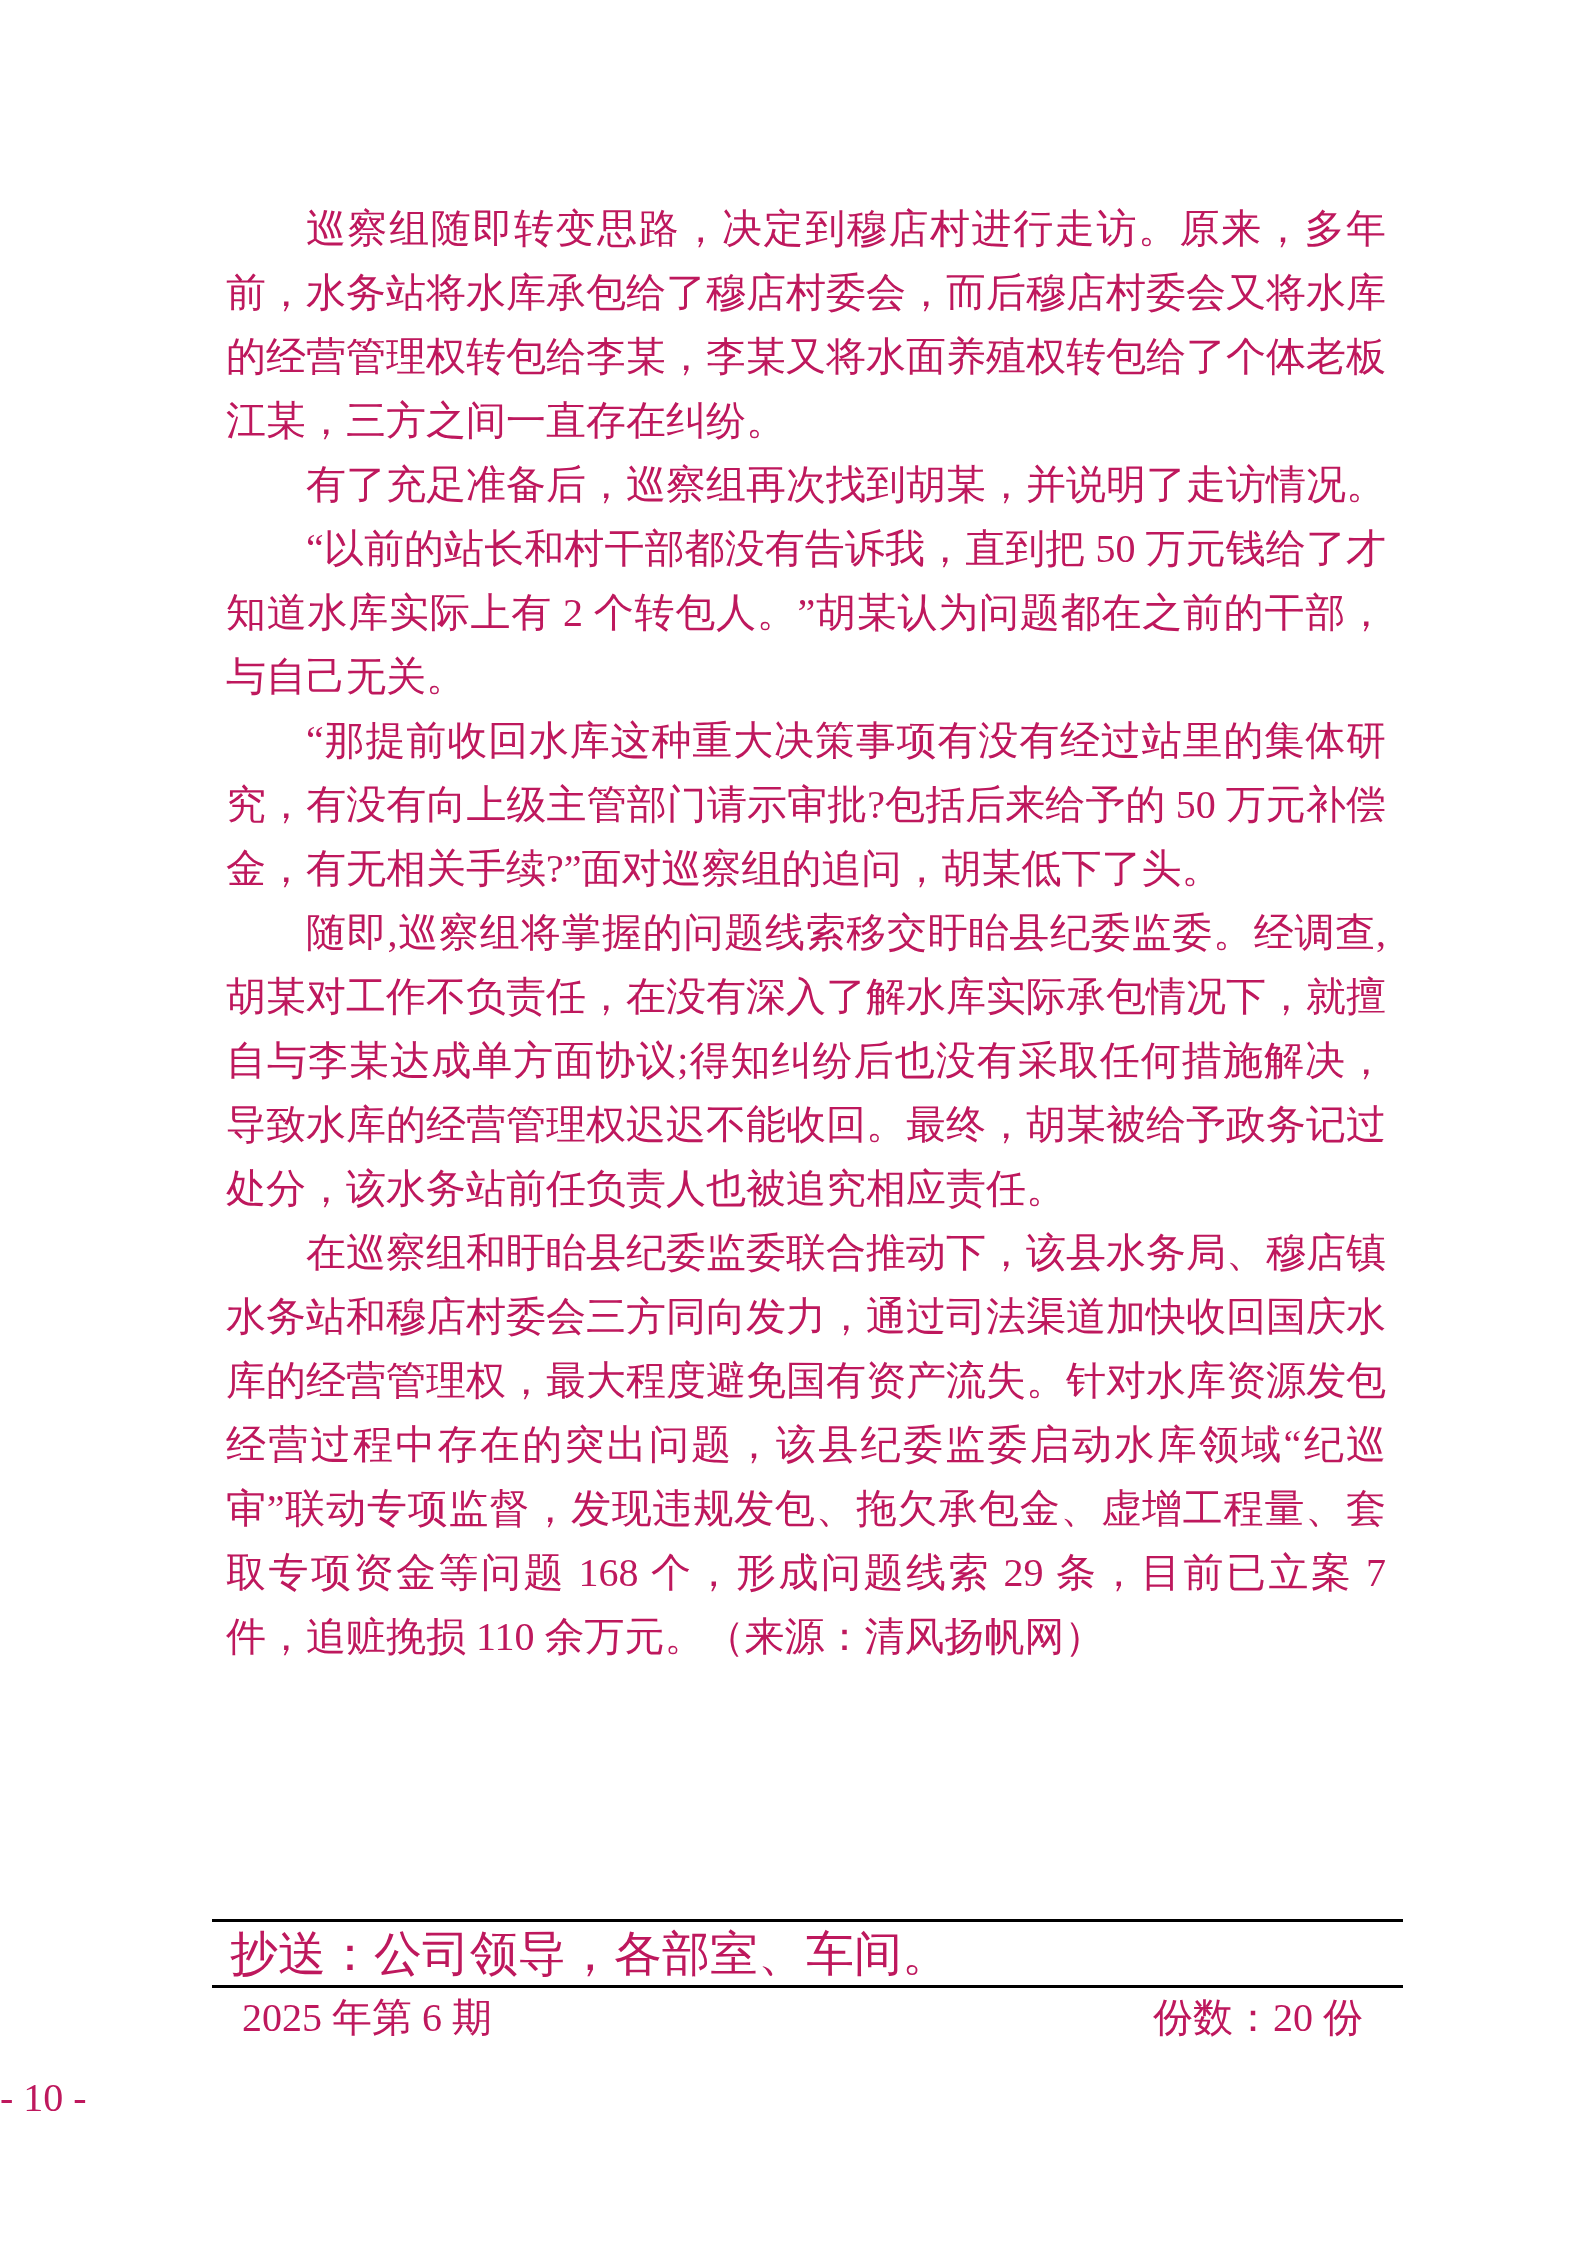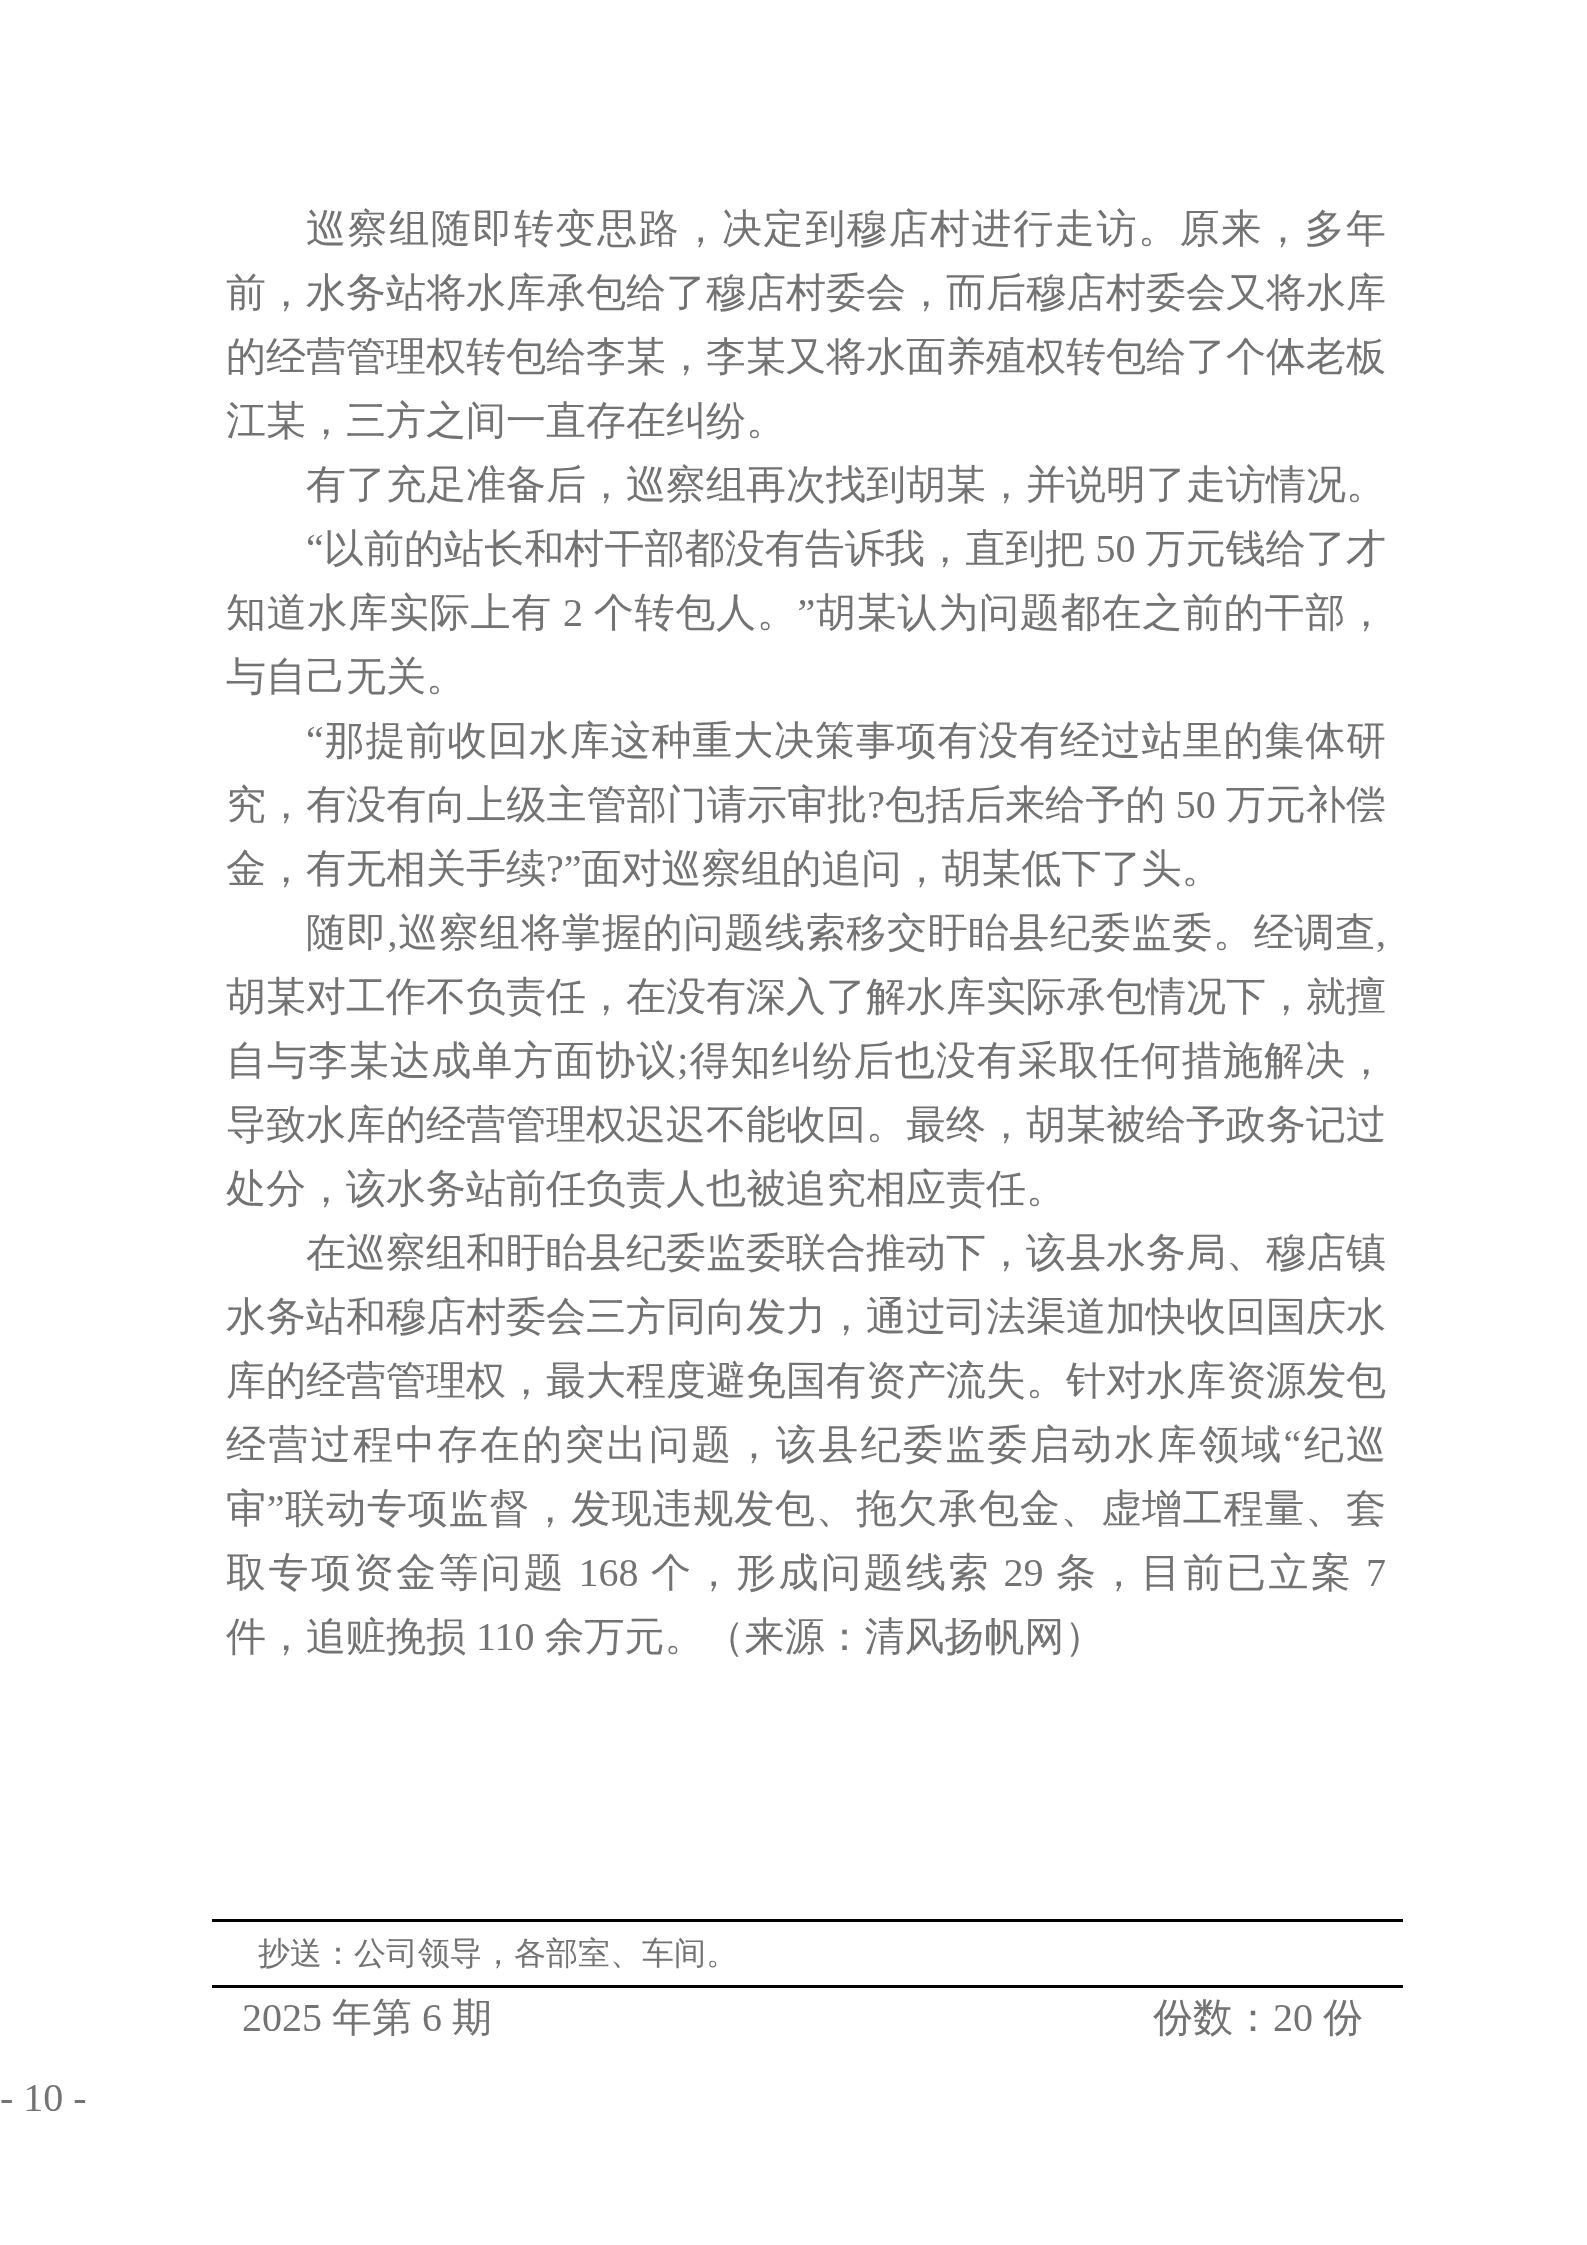--- a/index.html
+++ b/index.html
@@ -5,21 +5,21 @@
   html, body {
     margin: 0;
     padding: 0;
     background: #ffffff;
   }
   .page {
     position: relative;
     width: 1587px;
     height: 2245px;
     background: #ffffff;
-    color: #737373;
+    color: #be185d;
     font-family: "Liberation Serif", "DejaVu Serif", serif;
     overflow: hidden;
   }
   .article {
     position: absolute;
     left: 226px;
     top: 197px;
     width: 1160px;
     font-size: 40px;
     line-height: 64px;
@@ -35,26 +35,26 @@
     position: absolute;
     left: 212px;
     width: 1191px;
     height: 3px;
     background: #000000;
   }
   .rule-top { top: 1919px; }
   .rule-bottom { top: 1985px; }
   .copy-line {
     position: absolute;
-    left: 224px;
+    left: 196px;
     top: 1922px;
     width: 1191px;
     height: 63px;
     line-height: 63px;
-    font-size: 32px;
+    font-size: 48px;
     padding-left: 34px;
     box-sizing: border-box;
     white-space: nowrap;
   }
   .issue-row {
     position: absolute;
     left: 212px;
     top: 1994px;
     width: 1191px;
     box-sizing: border-box;

